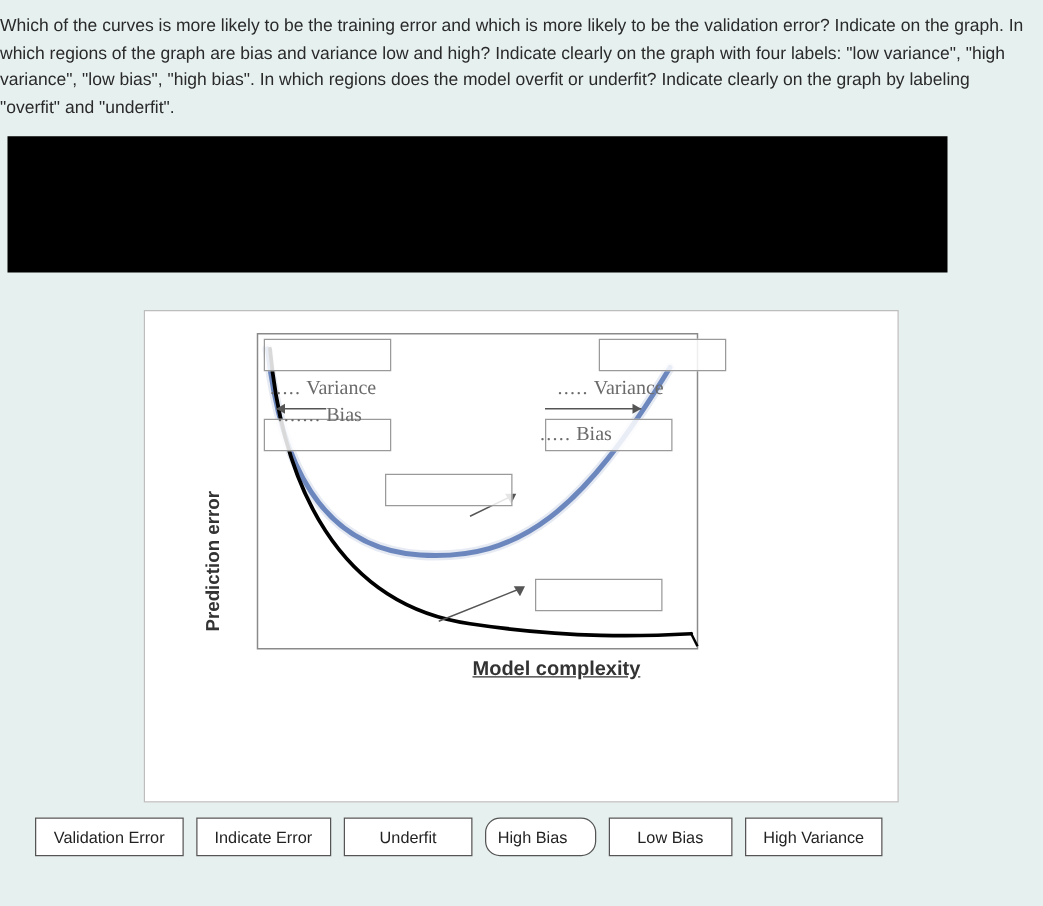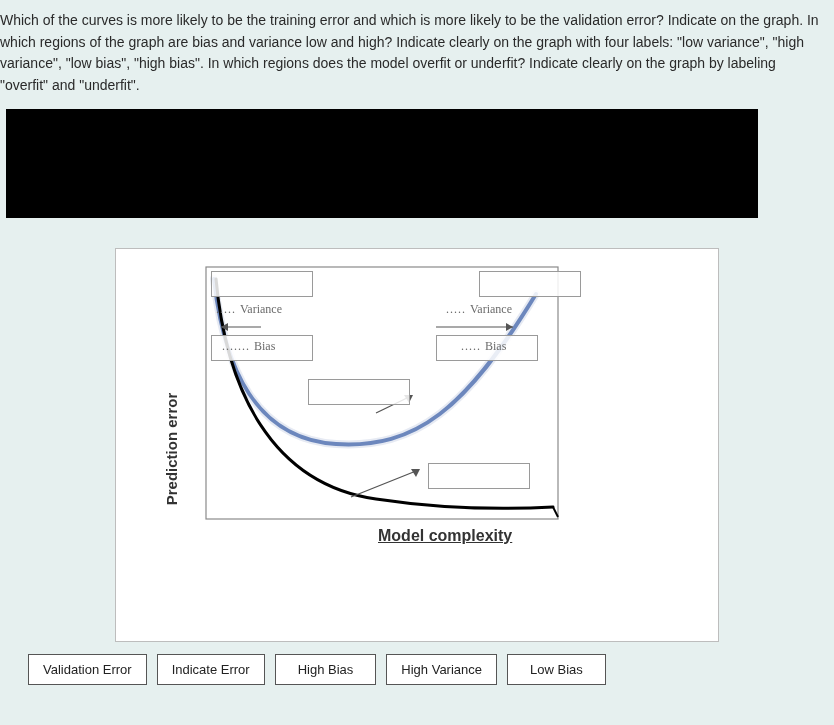--- a/index.html
+++ b/index.html
@@ -53,21 +53,21 @@
       text-decoration: underline;
     }
     .dropzone {
       position: absolute;
       border: 1px solid #9a9a9a;
       background: rgba(255,255,255,0.85);
       min-height: 24px;
     }
     .vb-label {
       position: absolute;
-      font-size: 12px;
+      font-size: 16px;
       color: #6b6b6b;
       font-family: Georgia, 'Times New Roman', serif;
     }
     .dots {
       letter-spacing: 1px;
       margin-right: 4px;
     }
     .options {
       margin: 12px 0 0 28px;
       width: 780px;
@@ -134,34 +134,35 @@
   </svg>
 
   <div class="y-label">Prediction error</div>
   <div class="x-label">Model complexity</div>
 
   <div class="dropzone" style="left:95px; top:22px; width:102px; height:26px;"></div>
   <div class="vb-label" style="left:100px; top:53px;"><span class="dots">.....</span><span>Variance</span></div>
 
   <div class="dropzone" style="left:95px; top:86px; width:102px; height:26px;"></div>
   <div class="vb-label" style="left:100px; top:90px; z-index:0;"></div>
-  <div class="vb-label" style="left:106px; top:90px;font-family:Liberation Serif, serif;"><span class="dots">.......</span><span>Bias</span></div>
+  <div class="vb-label" style="left:106px; top:75px;font-family:Liberation Serif, serif;"><span class="dots">.......</span><span>Bias</span></div>
 
   <div class="dropzone" style="left:363px; top:22px; width:102px; height:26px;"></div>
   <div class="vb-label" style="left:330px; top:53px;"><span class="dots">.....</span><span>Variance</span></div>
 
   <div class="dropzone" style="left:320px; top:86px; width:102px; height:26px;"></div>
-  <div class="vb-label" style="left:345px; top:90px;"><span class="dots">.....</span><span>Bias</span></div>
+  <div class="vb-label" style="left:316px; top:90px;"><span class="dots">.....</span><span>Bias</span></div>
 
   <div class="dropzone" style="left:192px; top:130px; width:102px; height:26px;"></div>
 
   <div class="dropzone" style="left:312px; top:214px; width:102px; height:26px;"></div>
 
 </div>
 
 <div class="options">
   <div class="option">Validation Error</div>
   <div class="option">Indicate Error</div>
-  <div class="option" style="padding-left:22px;padding-right:22px;">High Bias</div>
+  <div class="option" style="padding-left:28px;padding-right:28px;">Underfit</div>
+  <div class="option" style="padding-left:9px;padding-right:22px;border-radius:12px;">High Bias</div>
+  <div class="option" style="padding-left:22px;padding-right:22px;">Low Bias</div>
   <div class="option">High Variance</div>
-  <div class="option" style="padding-left:22px;padding-right:22px;">Low Bias</div>
 
 </div>
 
 </body></html>

